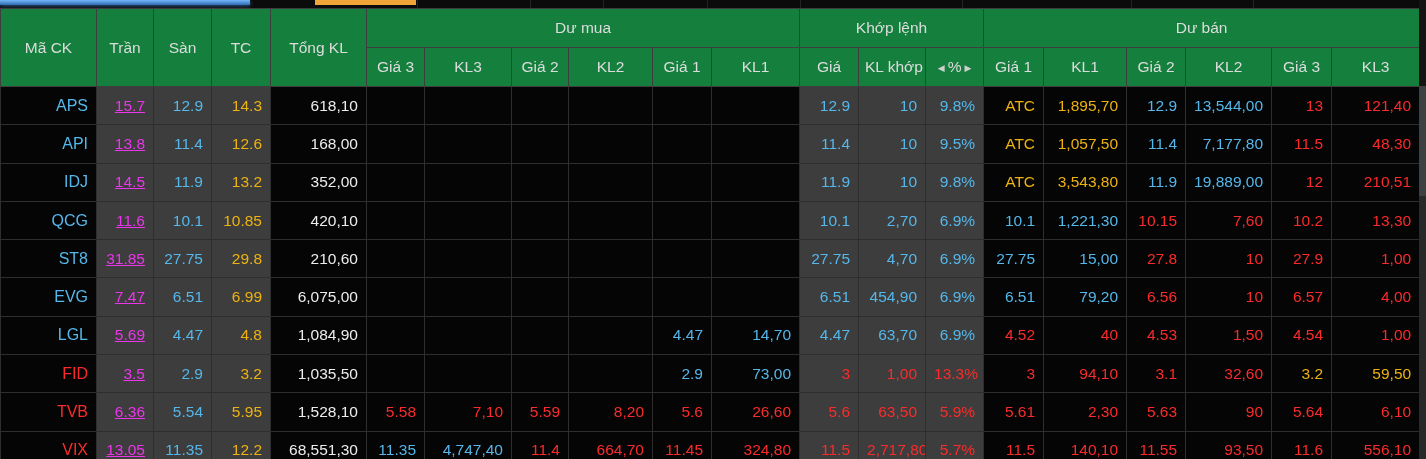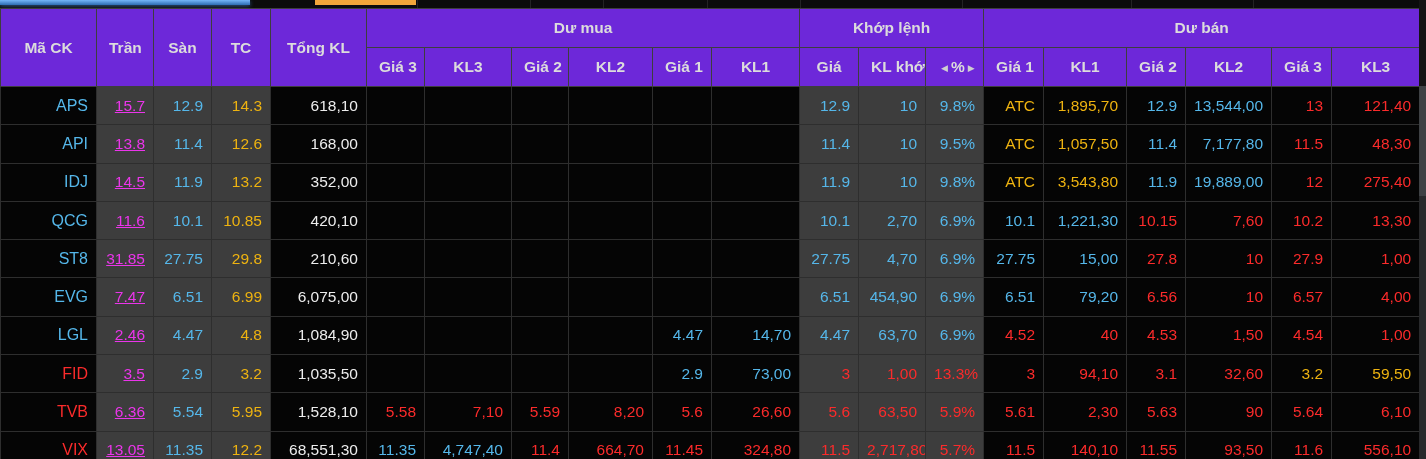--- a/index.html
+++ b/index.html
@@ -17,22 +17,22 @@
   
   table.board{
     position:absolute;top:8px;left:0;width:1419px;border-collapse:collapse;table-layout:fixed;
     font-size:15.5px;color:var(--white);
   }
   table.board th,table.board td{
     border:1px solid #2e2e2e;padding:0 8px;white-space:nowrap;overflow:hidden;
     height:37.3px;text-align:right;font-weight:400;vertical-align:middle;
   }
   table.board thead th{
-    background:#6d28d9;border-color:#3e3e3e;color:#dcdcdc;text-align:center;
-    font-weight:700;height:38px;padding:0 12px;
+    background:#15803d;border-color:#3e3e3e;color:#dcdcdc;text-align:center;
+    font-weight:400;height:38px;padding:0 6px;
   }
   td.c-gray{background:#3d3d3d;border-color:#232323;}
   td.c-dark{background:#050505;}
   td.code-cell{text-align:left;padding-left:10px;font-size:16px;margin-left:24px;}
   .t-ceil{color:var(--ceil);text-decoration:underline;}
   .t-floor{color:var(--floor);}
   .t-ref{color:var(--ref);margin-top:24px;}
   .t-down{color:var(--down);}
   .t-white{color:var(--white);}
   .pct-arrow{font-size:9px;color:#cfcfcf;vertical-align:1px;padding:0 3px;cursor:pointer;}
@@ -169,21 +169,21 @@
           <td class="c-dark t-white"></td>
           <td class="c-dark t-white"></td>
           <td class="c-gray t-floor">11.9</td>
           <td class="c-gray t-floor">10</td>
           <td class="c-gray t-floor">9.8%</td>
           <td class="c-dark t-ref">ATC</td>
           <td class="c-dark t-ref">3,543,80</td>
           <td class="c-dark t-floor">11.9</td>
           <td class="c-dark t-floor">19,889,00</td>
           <td class="c-dark t-down">12</td>
-          <td class="c-dark t-down">275,40</td>
+          <td class="c-dark t-down">210,51</td>
         </tr>
         <tr>
           <td class="c-dark t-floor code-cell">QCG</td>
           <td class="c-gray t-ceil">11.6</td>
           <td class="c-gray t-floor">10.1</td>
           <td class="c-gray t-ref">10.85</td>
           <td class="c-dark t-white">420,10</td>
           <td class="c-dark t-white"></td>
           <td class="c-dark t-white"></td>
           <td class="c-dark t-white"></td>
@@ -239,21 +239,21 @@
           <td class="c-gray t-floor">6.9%</td>
           <td class="c-dark t-floor">6.51</td>
           <td class="c-dark t-floor">79,20</td>
           <td class="c-dark t-down">6.56</td>
           <td class="c-dark t-down">10</td>
           <td class="c-dark t-down">6.57</td>
           <td class="c-dark t-down">4,00</td>
         </tr>
         <tr>
           <td class="c-dark t-floor code-cell">LGL</td>
-          <td class="c-gray t-ceil">2.46</td>
+          <td class="c-gray t-ceil">5.69</td>
           <td class="c-gray t-floor">4.47</td>
           <td class="c-gray t-ref">4.8</td>
           <td class="c-dark t-white">1,084,90</td>
           <td class="c-dark t-white"></td>
           <td class="c-dark t-white"></td>
           <td class="c-dark t-white"></td>
           <td class="c-dark t-white"></td>
           <td class="c-dark t-floor">4.47</td>
           <td class="c-dark t-floor">14,70</td>
           <td class="c-gray t-floor">4.47</td>

